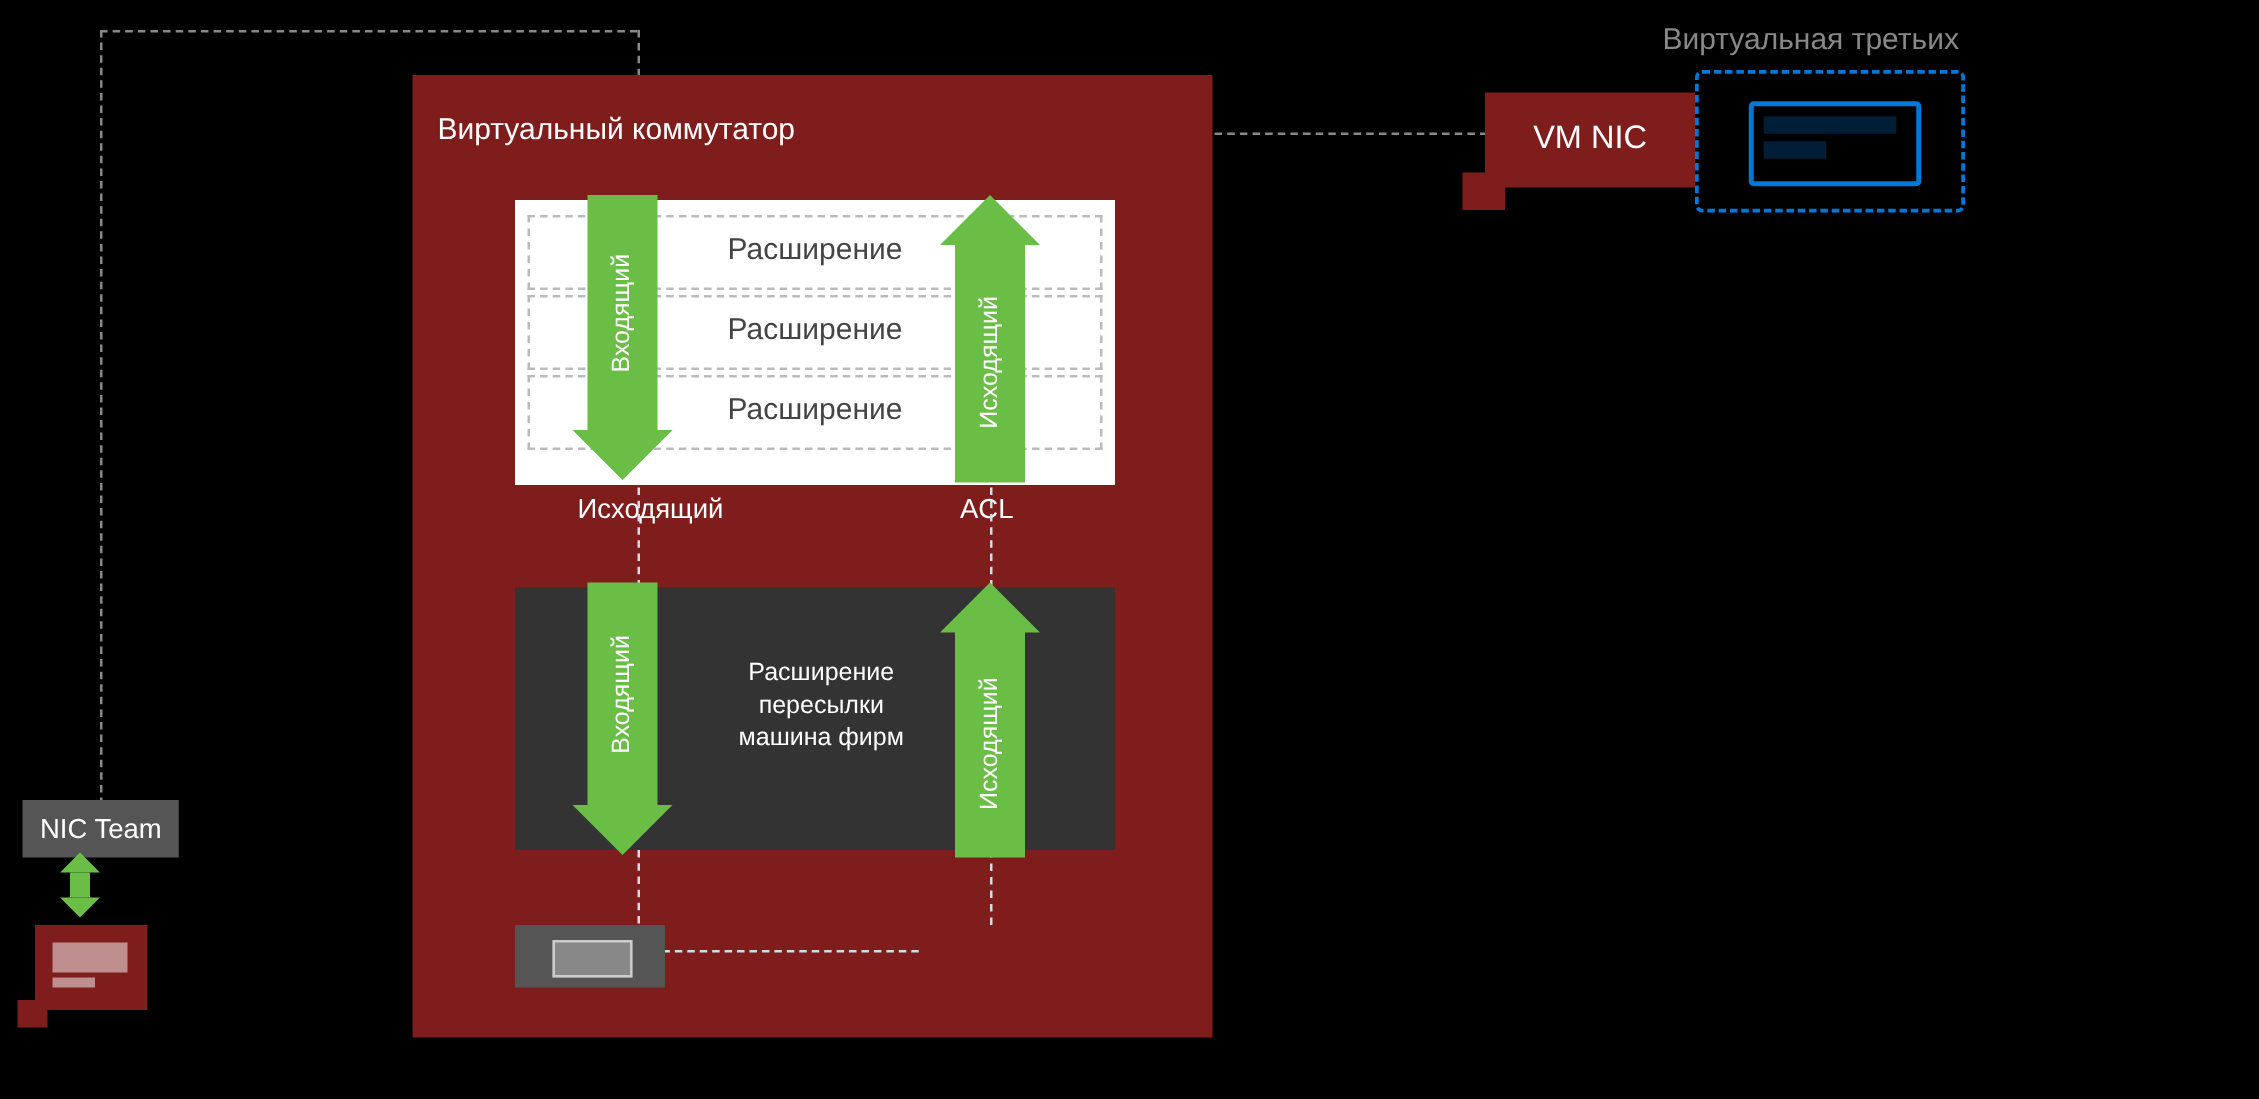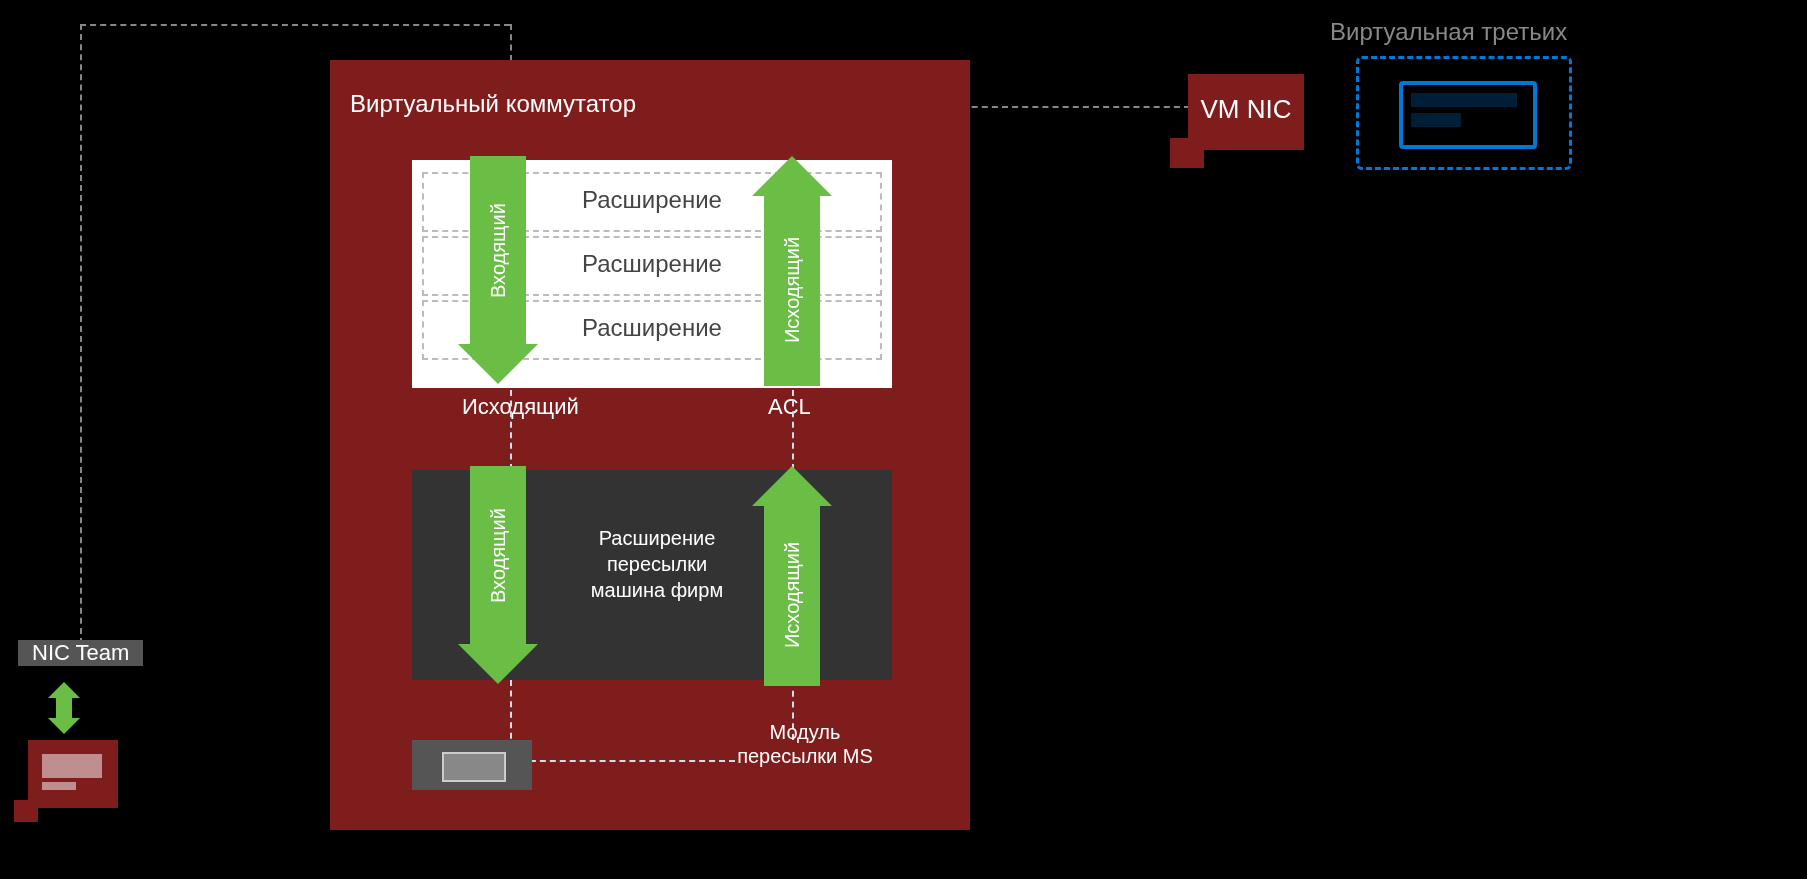--- a/index.html
+++ b/index.html
@@ -97,21 +97,21 @@
     position: absolute;
     border-left: 2px dashed #888;
     width: 0;
   }
   .dashed-box {
     border: 3px dashed #0078D7;
   }
   .nic-label {
     background: #555;
     color: #fff;
-    padding: 0 14px;
+    padding: 10px 14px;
     font-size: 22px;
   }
   .center-text {
     text-align: center;
   }
 </style>
 </head>
 <body>
 
 <div class="canvas">
@@ -143,23 +143,20 @@
     </div>
 
     <div class="dashed-v abs" style="left:180px; top:620px; height:80px; border-color:#cde;"></div>
     <div class="dashed-v abs" style="left:462px; top:620px; height:60px; border-color:#cde;"></div>
     <div class="dashed-h abs" style="left:180px; top:700px; width:225px; border-color:#cde;"></div>
 
     <div class="abs" style="left:82px; top:680px; width:120px; height:50px; background:#555;">
       <div class="abs" style="left:30px; top:12px; width:60px; height:26px; background:#888; border:2px solid #ccc;"></div>
     </div>
 
-    <div class="abs label-light center-text" style="left:390px; top:660px; width:170px; font-size:20px; line-height:1.2;">
-      <span>Модуль пересылки MS</span>
-    </div>
 
     <div class="arrow-body" style="left:140px; top:96px; width:56px; height:190px;">
       <div class="vtext">Входящий</div>
     </div>
     <div class="arrow-head-down" style="left:128px; top:284px;"></div>
 
     <div class="arrow-head-up" style="left:422px; top:96px;"></div>
     <div class="arrow-body" style="left:434px; top:134px; width:56px; height:192px;">
       <div class="vtext">Исходящий</div>
     </div>
@@ -168,21 +165,21 @@
       <div class="vtext">Входящий</div>
     </div>
     <div class="arrow-head-down" style="left:128px; top:584px;"></div>
 
     <div class="arrow-head-up" style="left:422px; top:406px;"></div>
     <div class="arrow-body" style="left:434px; top:444px; width:56px; height:182px;">
       <div class="vtext">Исходящий</div>
     </div>
   </div>
 
-  <div class="abs blue-box" style="left:1188px; top:74px; width:116px; height:76px;">
+  <div class="abs blue-box" style="left:1188px; top:74px; width:168px; height:76px;">
 
     <div class="abs blue-box" style="left:-18px; bottom:-18px; width:34px; height:30px;"></div>
     <div class="abs center-text" style="left:0; top:20px; width:100%; font-size:26px; color:#fff;">VM NIC</div>
   </div>
 
   <div class="abs dashed-box" style="left:1356px; top:56px; width:210px; height:108px; border-radius:6px;">
 
     <div class="abs" style="left:40px; top:22px; width:130px; height:60px; border:4px solid #0078D7; border-radius:4px;"></div>
     <div class="abs" style="left:52px; top:34px; width:106px; height:14px; background:#0078D7; opacity:0.25;"></div>
     <div class="abs" style="left:52px; top:54px; width:50px; height:14px; background:#0078D7; opacity:0.25;"></div>

